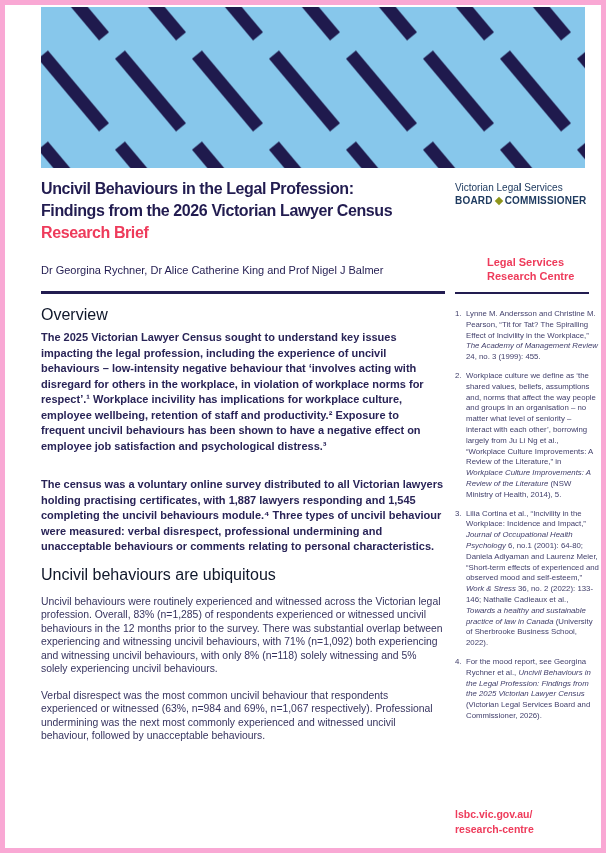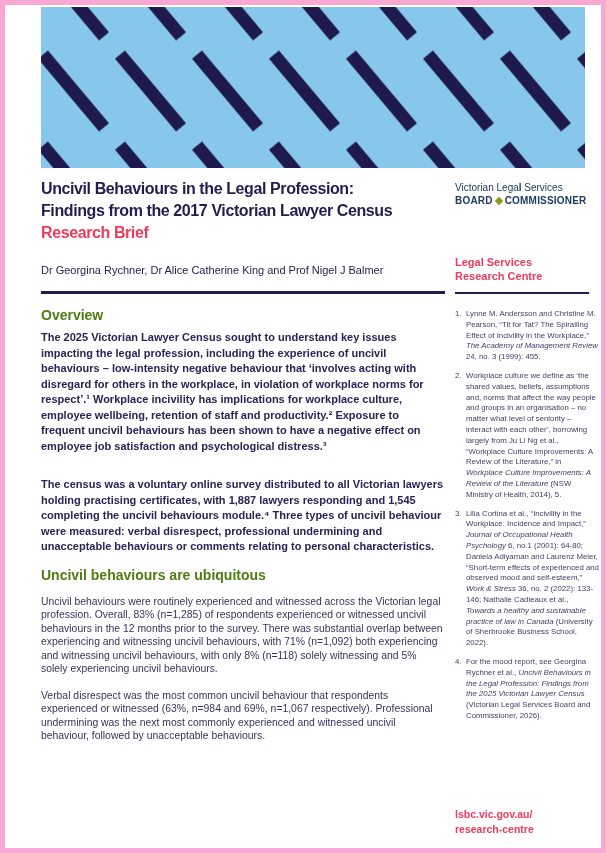--- a/index.html
+++ b/index.html
@@ -10,33 +10,33 @@
   
   .banner { position:absolute; left:36px; top:2px; width:544px; height:161px; }
   .banner svg { display:block; }
 
   
   .main-col { position:absolute; left:36px; top:173px; width:404px; color:#221c50; }
   .doc-title .tline { display:block; white-space:nowrap; font-size:16px; line-height:22px; font-weight:700; letter-spacing:-0.4px; color:#221c50; }
   .subtitle { white-space:nowrap; font-size:16px; line-height:22px; font-weight:700; letter-spacing:-0.4px; color:#ee3b5b; }
   .authors { margin-top:19px; font-size:11px; line-height:14px; color:#221c50; white-space:nowrap; }
   .rule-main { margin-top:14px; border-top:3px solid #221c50; width:404px; }
-  .sec-heading { margin-top:14px; font-size:14px; line-height:14px; font-weight:700; color:#4d7c0f; }
+  .sec-heading { margin-top:14px; font-size:16px; line-height:14px; font-weight:400; color:#0f172a; }
   .sec-heading.h2-gap { margin-top:13px; }
   p.intro { margin-top:8px; font-size:11px; line-height:15.5px; font-weight:700; color:#292457; }
   p.intro + p.intro { margin-top:23px; }
   p.bodytxt { margin-top:13px; font-size:10.4px; line-height:13.5px; font-weight:400; color:#37345f; }
 
   
   .sidebar { position:absolute; left:450px; top:177px; width:144px; }
   .logo-line1 { font-size:10px; line-height:12px; color:#1f3b60; }
   .logo-bar { font-weight:700; }
   .logo-line2 { font-size:10px; line-height:13px; font-weight:700; letter-spacing:0.2px; color:#1f3b60; white-space:nowrap; }
   .diamond { display:inline-block; width:6px; height:6px; margin:0 3px 1px 3px; background:#8e951b; transform:rotate(45deg); vertical-align:middle; }
-  .centre-name { margin-top:48px; font-size:11px; line-height:14px; font-weight:700; color:#ee3b5b; }
+  .centre-name { margin-top:48px; font-size:11px; line-height:14px; font-weight:700; color:#ee3b5b;margin-left:32px; }
   .rule-side { margin-top:9px; border-top:2px solid #221c50; width:134px; }
   .footnotes { margin-top:15px; list-style:none; }
   .fn { position:relative; padding-left:11px; margin-bottom:8px; font-size:7.8px; line-height:10.8px; color:#42406c; }
   .fn-num { position:absolute; left:0; top:0; }
   .it { font-style:italic; }
   .footer-link { position:absolute; left:450px; top:802px; font-size:10.5px; line-height:15px; font-weight:700; color:#ee3b5b; cursor:pointer; }
 </style>
 </head>
 <body>
 
@@ -50,21 +50,21 @@
         </pattern>
       </defs>
       <rect width="544" height="161" fill="#87C7EB"></rect>
       <rect width="544" height="161" fill="url(#stripes)"></rect>
     </svg>
   </div>
 
   <main class="main-col">
     <h1 class="doc-title">
         <span class="tline">Uncivil Behaviours in the Legal Profession:</span>
-        <span class="tline">Findings from the 2017 Victorian Lawyer Census</span>
+        <span class="tline">Findings from the 2026 Victorian Lawyer Census</span>
       </h1>
     <div class="subtitle">Research Brief</div>
     <div class="authors">Dr Georgina Rychner, Dr Alice Catherine King and Prof Nigel J Balmer</div>
     <div class="rule-main"></div>
     <h2 class="sec-heading">Overview</h2>
     <p class="intro">The 2025 Victorian Lawyer Census sought to understand key issues impacting the legal profession, including the experience of uncivil behaviours – low-intensity negative behaviour that ‘involves acting with disregard for others in the workplace, in violation of workplace norms for respect’.¹ Workplace incivility has implications for workplace culture, employee wellbeing, retention of staff and productivity.² Exposure to frequent uncivil behaviours has been shown to have a negative effect on employee job satisfaction and psychological distress.³</p>
     <p class="intro">The census was a voluntary online survey distributed to all Victorian lawyers holding practising certificates, with 1,887 lawyers responding and 1,545 completing the uncivil behaviours module.⁴ Three types of uncivil behaviour were measured: verbal disrespect, professional undermining and unacceptable behaviours or comments relating to personal characteristics.</p>
     <h2 class="sec-heading h2-gap">Uncivil behaviours are ubiquitous</h2>
     <p class="bodytxt">Uncivil behaviours were routinely experienced and witnessed across the Victorian legal profession. Overall, 83% (n=1,285) of respondents experienced or witnessed uncivil behaviours in the 12 months prior to the survey. There was substantial overlap between experiencing and witnessing uncivil behaviours, with 71% (n=1,092) both experiencing and witnessing uncivil behaviours, with only 8% (n=118) solely witnessing and 5% solely experiencing uncivil behaviours.</p>
     <p class="bodytxt">Verbal disrespect was the most common uncivil behaviour that respondents experienced or witnessed (63%, n=984 and 69%, n=1,067 respectively). Professional undermining was the next most commonly experienced and witnessed uncivil behaviour, followed by unacceptable behaviours.</p>

